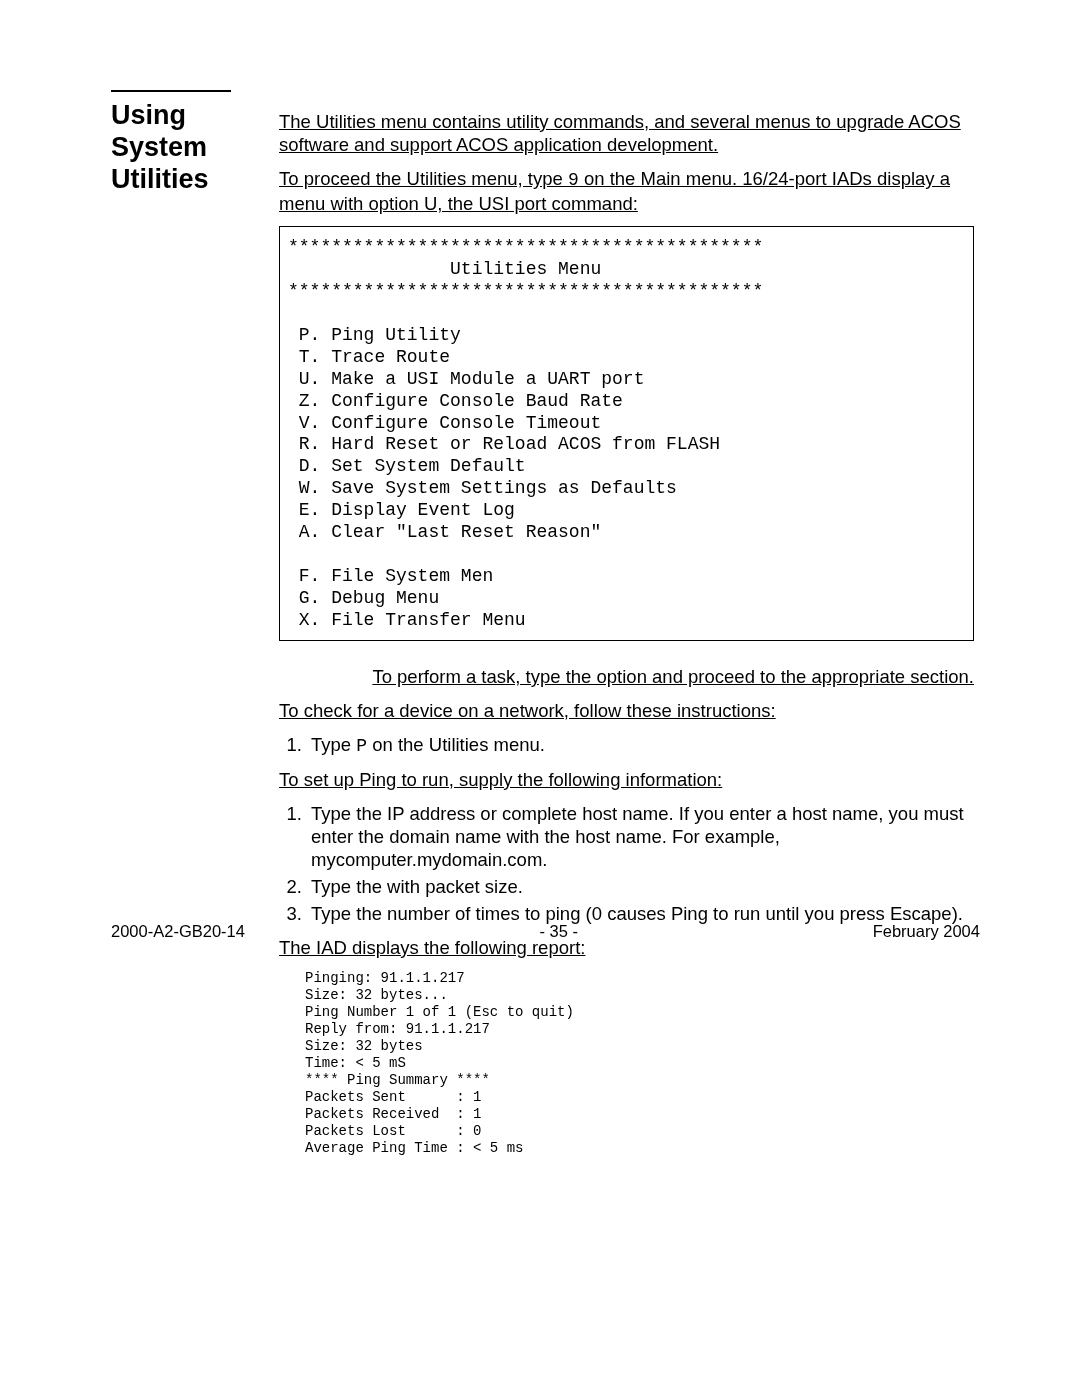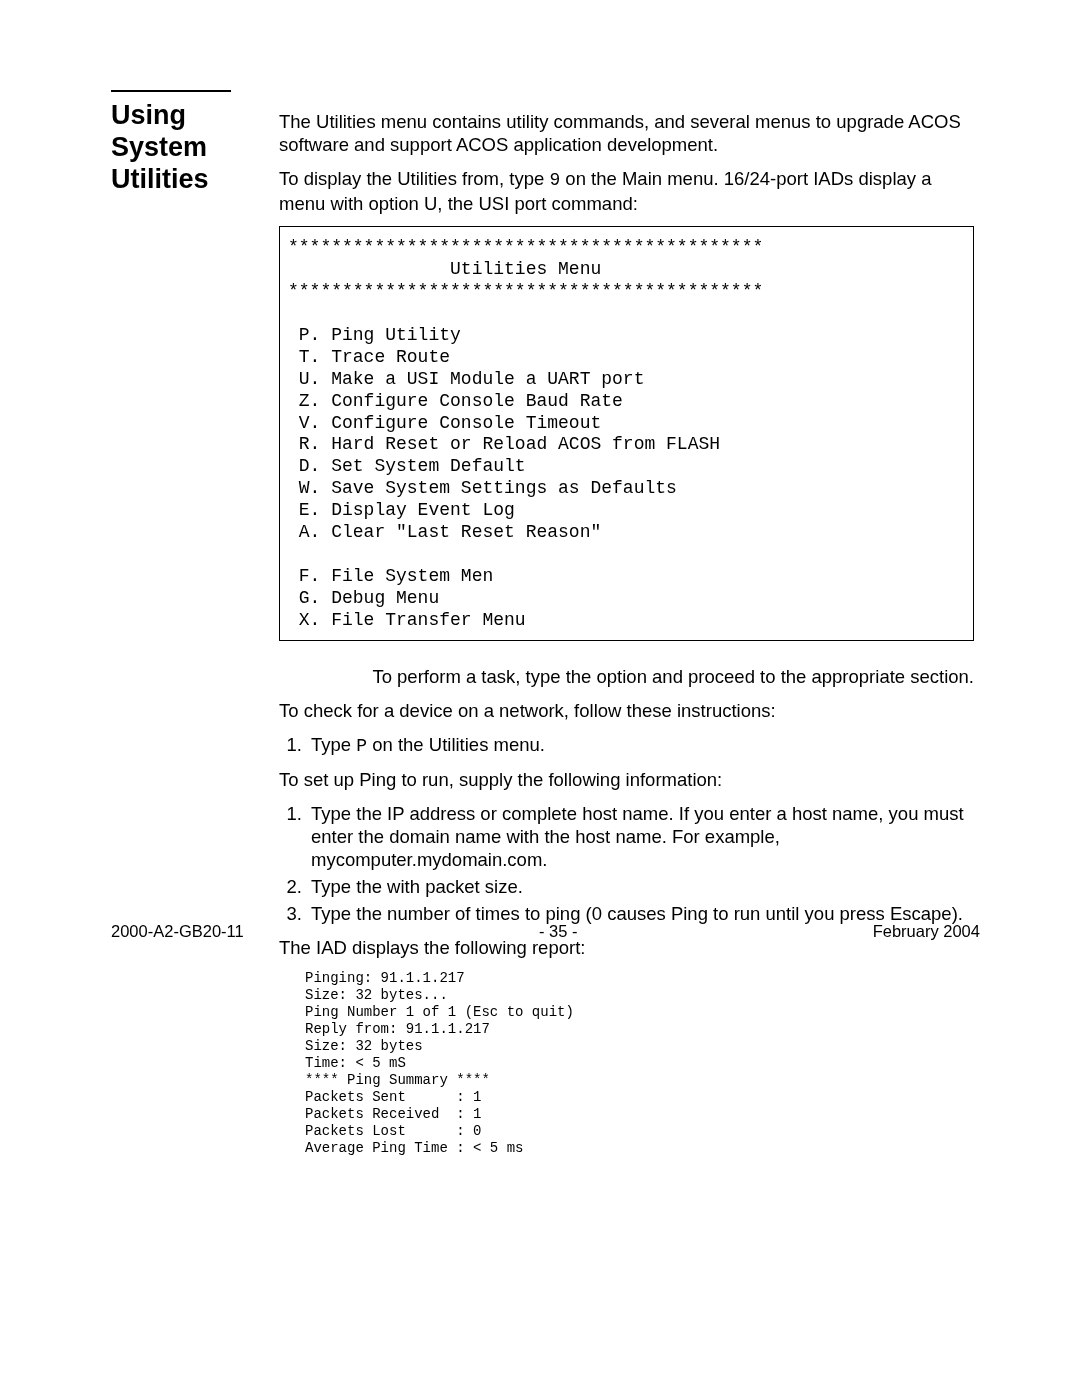--- a/index.html
+++ b/index.html
@@ -36,20 +36,21 @@
   .content {
     position: absolute;
     left: 279px;
     top: 110px;
     width: 695px;
   }
   .para {
     font-size: 18.5px;
     line-height: 1.25;
     margin: 0 0 11px 0;
+    text-decoration: underline;
   }
   .para .mono, .ol .mono {
     font-family: "Courier New", Courier, monospace;
     font-size: 18px;
   }
   .fig-caption {
     font-size: 18.5px;
     font-weight: bold;
     margin: 18px 0 6px 0;
   }
@@ -106,21 +107,21 @@
       <span>System</span><br>
       <span>Utilities</span>
     </div>
   </div>
 
   <div class="content">
 
     <p class="para">The Utilities menu contains utility commands, and several menus to upgrade ACOS software and support ACOS application development.</p>
 
     <p class="para">
-      <span>To display the Utilities from, type </span><span class="mono">9</span><span> on the Main menu. 16/24-port IADs display a menu with option U, the USI port command:</span>
+      <span>To proceed the Utilities menu, type </span><span class="mono">9</span><span> on the Main menu. 16/24-port IADs display a menu with option U, the USI port command:</span>
     </p>
 
     <div class="fig-box">********************************************
                Utilities Menu
 ********************************************
 
  P. Ping Utility
  T. Trace Route
  U. Make a USI Module a UART port
  Z. Configure Console Baud Rate
@@ -164,18 +165,18 @@
 Time: &lt; 5 mS
 **** Ping Summary ****
 Packets Sent      : 1
 Packets Received  : 1
 Packets Lost      : 0
 Average Ping Time : &lt; 5 ms</div>
 
   </div>
 
   <div class="footer">
-    <span>2000-A2-GB20-11</span>
+    <span>2000-A2-GB20-14</span>
     <span>- 35 -</span>
     <span>February 2004</span>
   </div>
 
 </div>
 
 </body></html>

